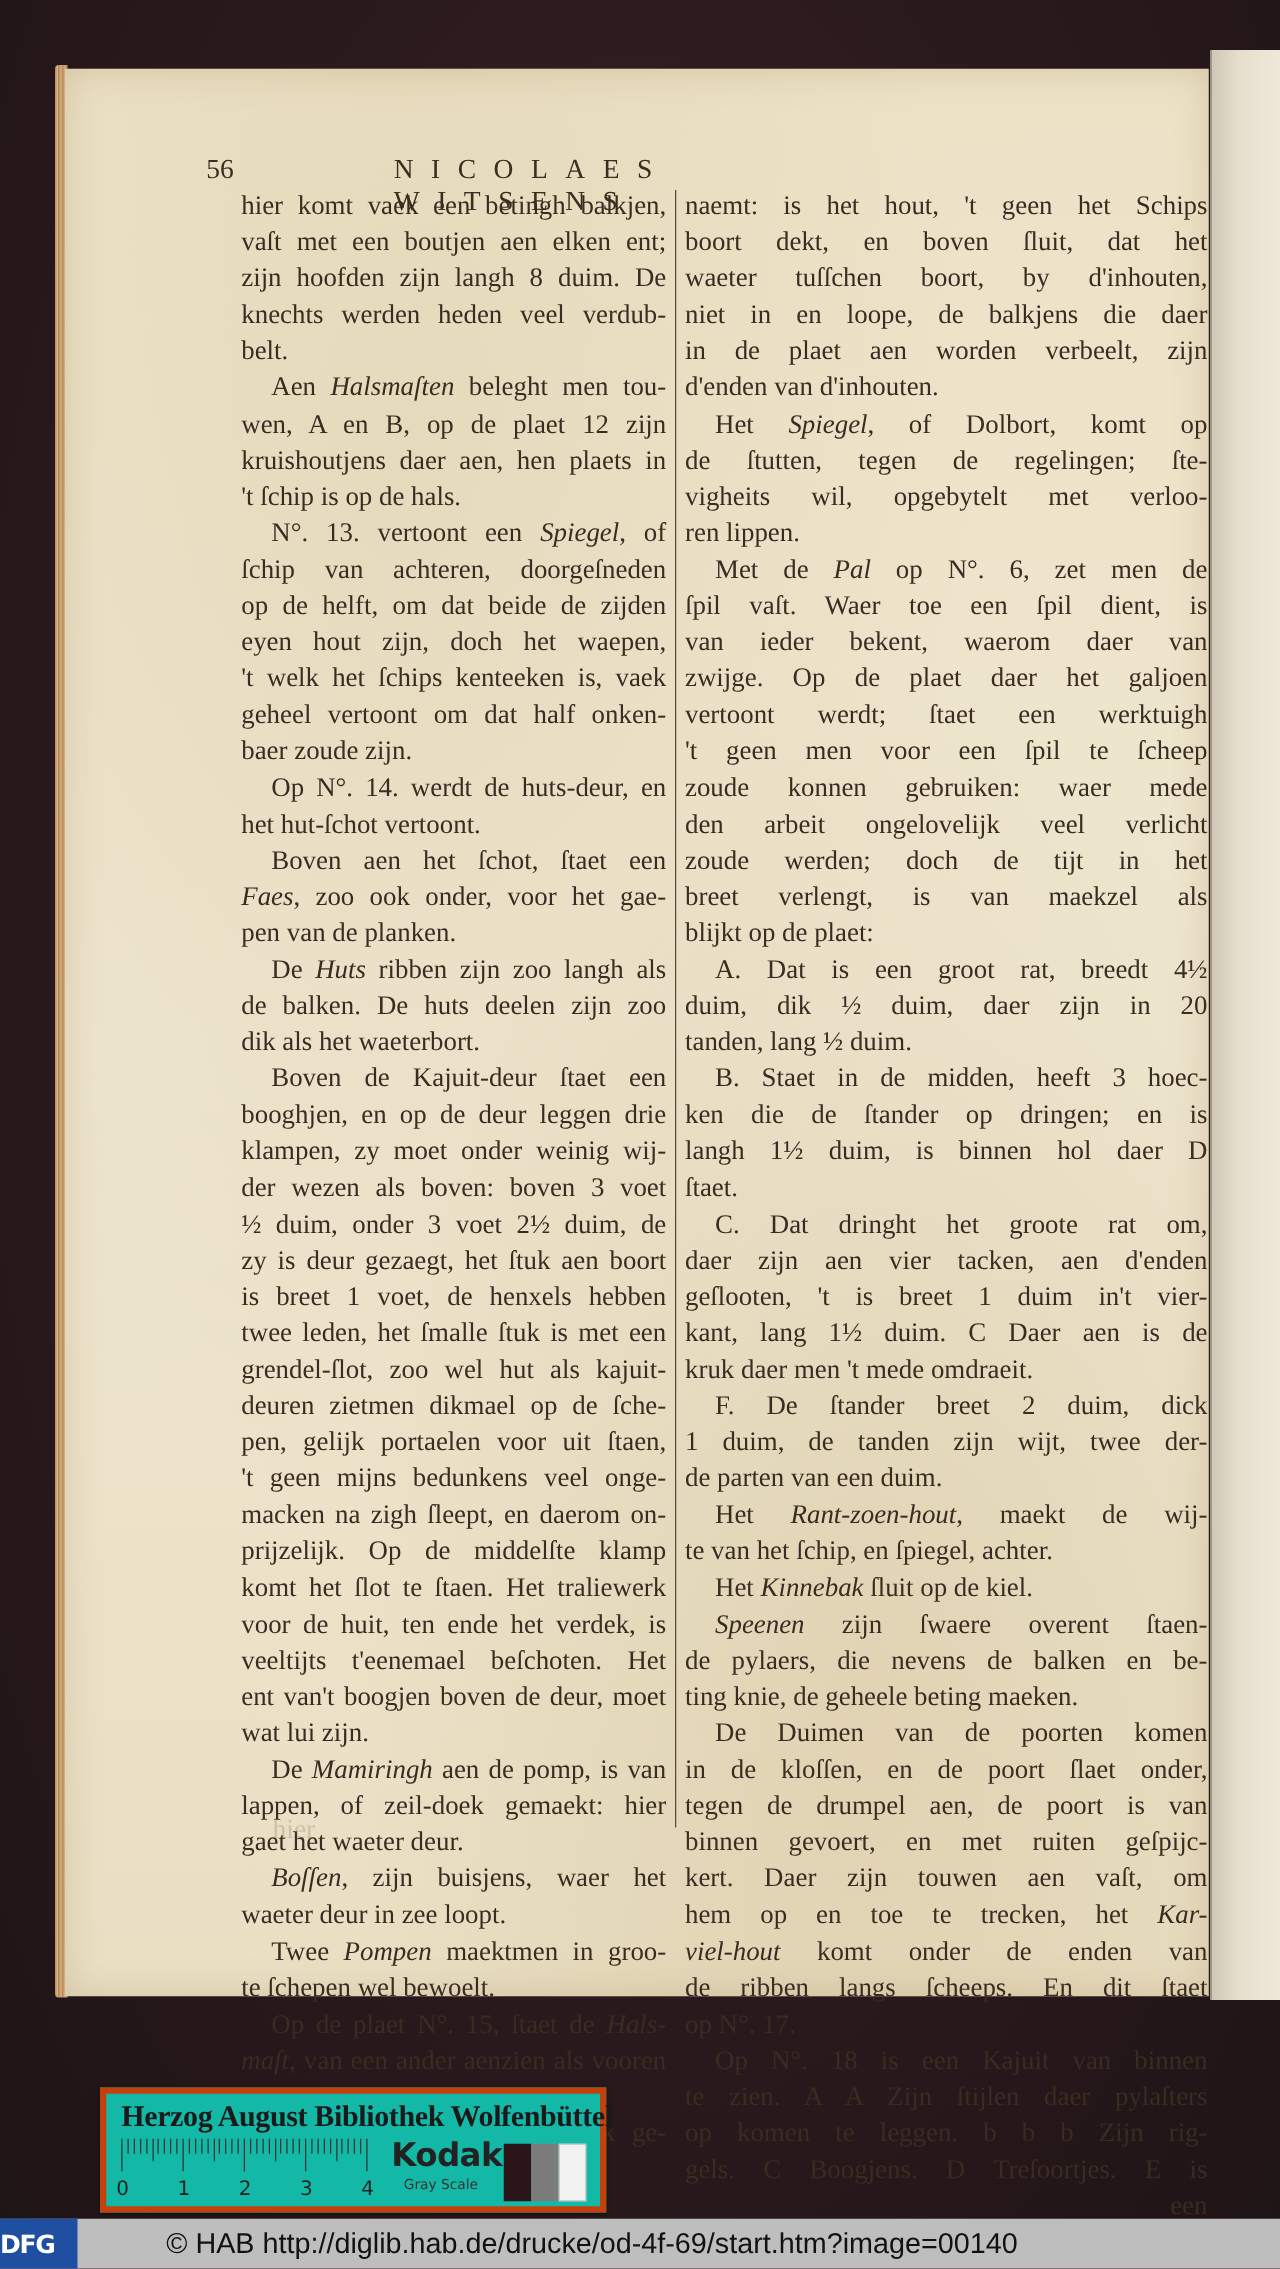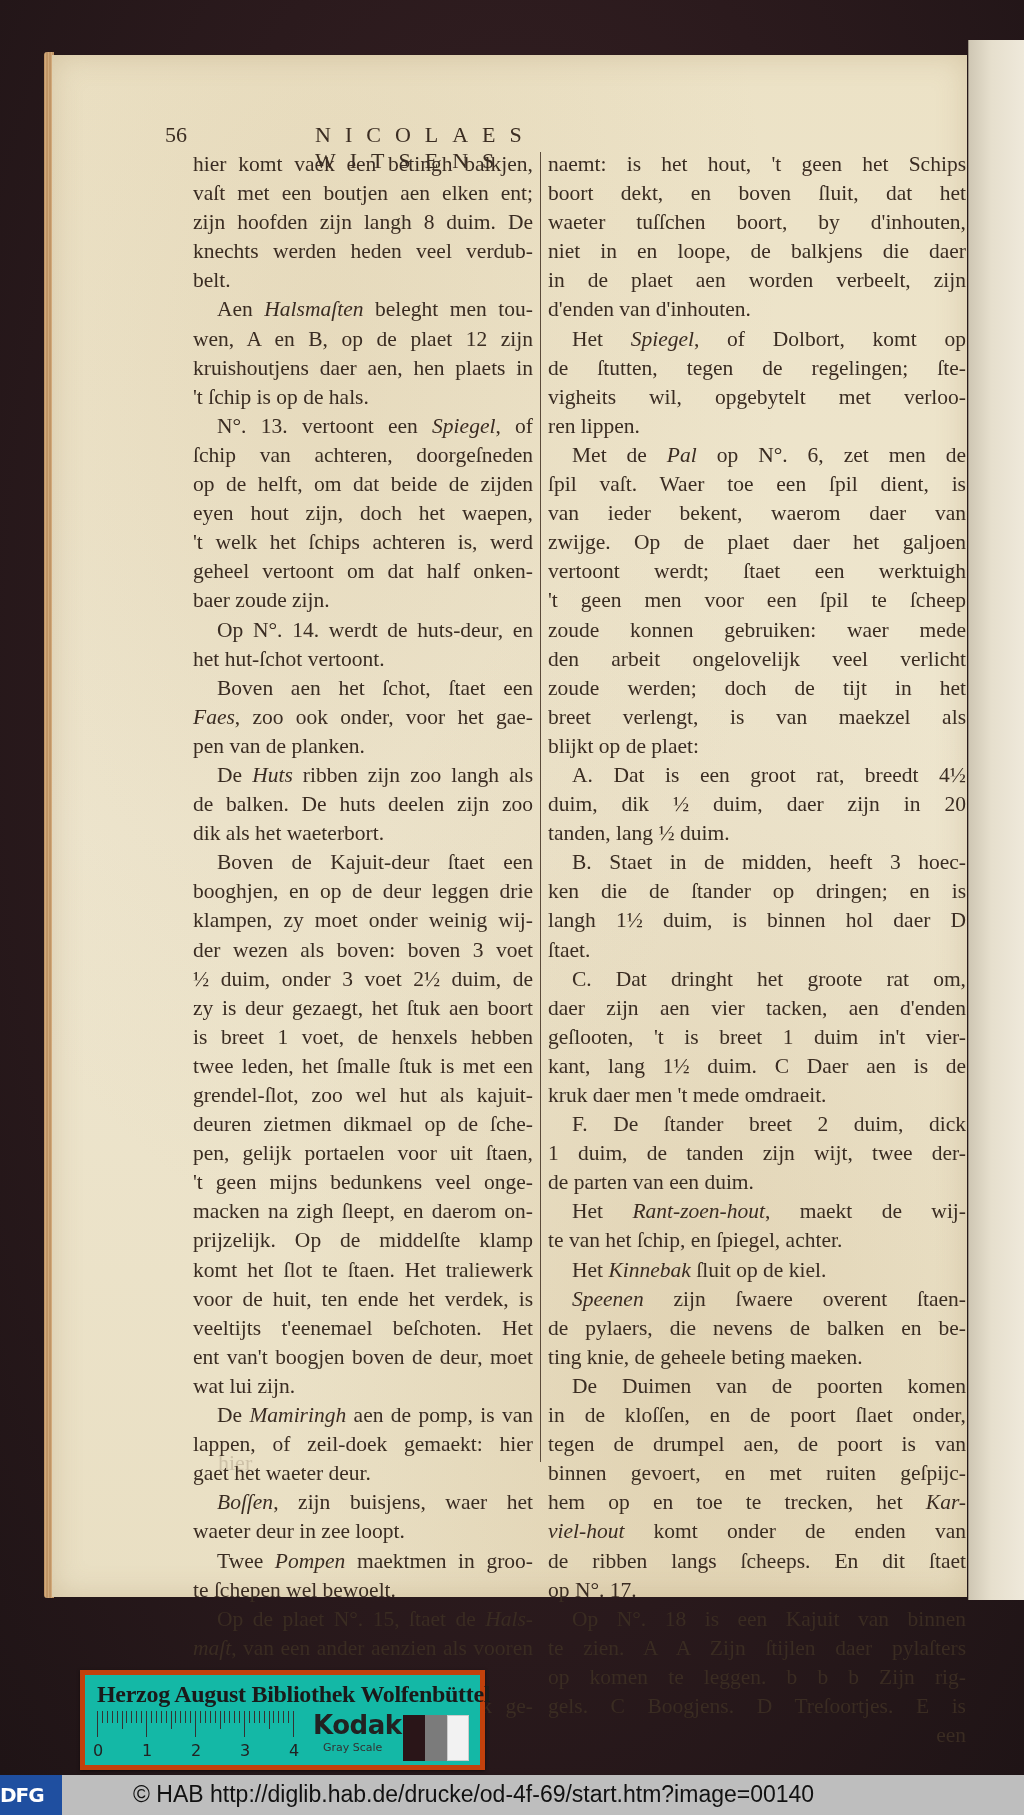--- a/index.html
+++ b/index.html
@@ -118,21 +118,21 @@
     <span class="line">knechts werden heden veel verdub-</span>
     <span class="line last">belt.</span>
     <span class="line indent">Aen <span class="it">Halsmaſten</span> beleght men tou-</span>
     <span class="line">wen, A en B, op de plaet 12 zijn</span>
     <span class="line">kruishoutjens daer aen, hen plaets in</span>
     <span class="line last">'t ſchip is op de hals.</span>
     <span class="line indent">N°. 13. vertoont een <span class="it">Spiegel</span>, of</span>
     <span class="line">ſchip van achteren, doorgeſneden</span>
     <span class="line">op de helft, om dat beide de zijden</span>
     <span class="line">eyen hout zijn, doch het waepen,</span>
-    <span class="line">'t welk het ſchips achteren is, werd</span>
+    <span class="line">'t welk het ſchips kenteeken is, vaek</span>
     <span class="line">geheel vertoont om dat half onken-</span>
     <span class="line last">baer zoude zijn.</span>
     <span class="line indent">Op N°. 14. werdt de huts-deur, en</span>
     <span class="line last">het hut-ſchot vertoont.</span>
     <span class="line indent">Boven aen het ſchot, ſtaet een</span>
     <span class="line"><span class="it">Faes</span>, zoo ook onder, voor het gae-</span>
     <span class="line last">pen van de planken.</span>
     <span class="line indent">De <span class="it">Huts</span> ribben zijn zoo langh als</span>
     <span class="line">de balken. De huts deelen zijn zoo</span>
     <span class="line last">dik als het waeterbort.</span>
@@ -208,20 +208,21 @@
     <span class="line indent">Het <span class="it">Rant-zoen-hout</span>, maekt de wij-</span>
     <span class="line last">te van het ſchip, en ſpiegel, achter.</span>
     <span class="line indent last">Het <span class="it">Kinnebak</span> ſluit op de kiel.</span>
     <span class="line indent"><span class="it">Speenen</span> zijn ſwaere overent ſtaen-</span>
     <span class="line">de pylaers, die nevens de balken en be-</span>
     <span class="line last">ting knie, de geheele beting maeken.</span>
     <span class="line indent">De Duimen van de poorten komen</span>
     <span class="line">in de kloſſen, en de poort ſlaet onder,</span>
     <span class="line">tegen de drumpel aen, de poort is van</span>
     <span class="line">binnen gevoert, en met ruiten geſpijc-</span>
+    <span class="line">kert. Daer zijn touwen aen vaſt, om</span>
     <span class="line">hem op en toe te trecken, het <span class="it">Kar-</span></span>
     <span class="line"><span class="it">viel-hout</span> komt onder de enden van</span>
     <span class="line">de ribben langs ſcheeps. En dit ſtaet</span>
     <span class="line last">op N°. 17.</span>
     <span class="line indent">Op N°. 18 is een Kajuit van binnen</span>
     <span class="line">te zien. A A Zijn ſtijlen daer pylaſters</span>
     <span class="line">op komen te leggen. b b b Zijn rig-</span>
     <span class="line">gels. C Boogjens. D Treſoortjes. E is</span>
     <span class="line right">een</span>
   </div>

